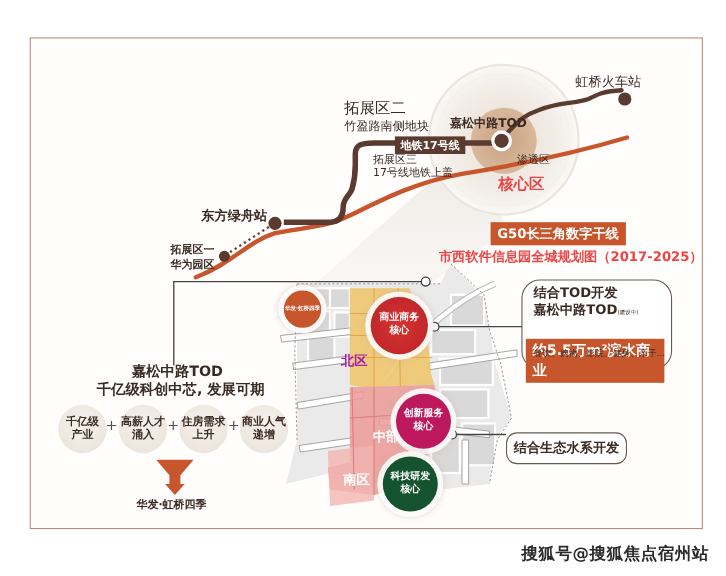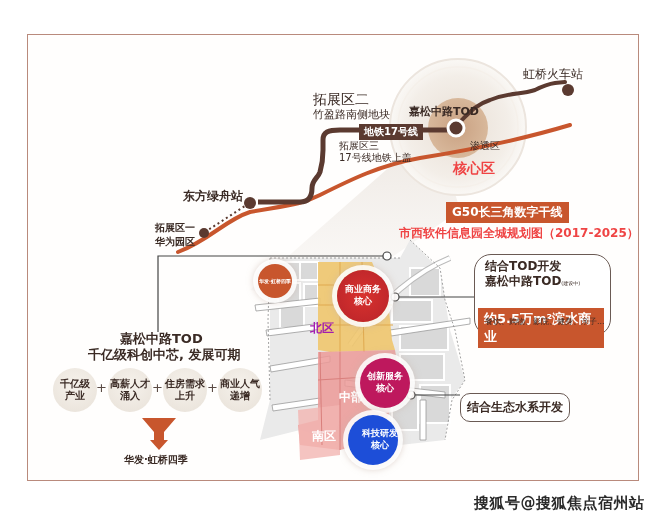--- a/index.html
+++ b/index.html
@@ -189,21 +189,21 @@
       <div>商业商务</div>
       <div>核心</div>
     </div>
 </div>
 <div class="core-circle" style="left:360px;top:358px;width:50px;height:50px;background:#be185d;align-items:center;">
   <div>
       <div>创新服务</div>
       <div>核心</div>
     </div>
 </div>
-<div class="core-circle" style="left:348px;top:415px;width:50px;height:50px;background:#1d4ed8;justify-content:flex-end;">
+<div class="core-circle" style="left:348px;top:415px;width:50px;height:50px;background:#14532d;">
   <div>
       <div>科技研发</div>
       <div>核心</div>
     </div>
 </div>
 
 <div class="callout" style="left:474px;top:254px;width:135px;height:80px;border-radius:17px;">
   <div class="lbl md t-bold" style="left:10px;top:5px;">结合TOD开发</div>
   <div class="lbl md t-bold" style="left:10px;top:20px;">
     <span>嘉松中路TOD</span><span style="font-size:5px;font-weight:normal;">(建设中)</span>

